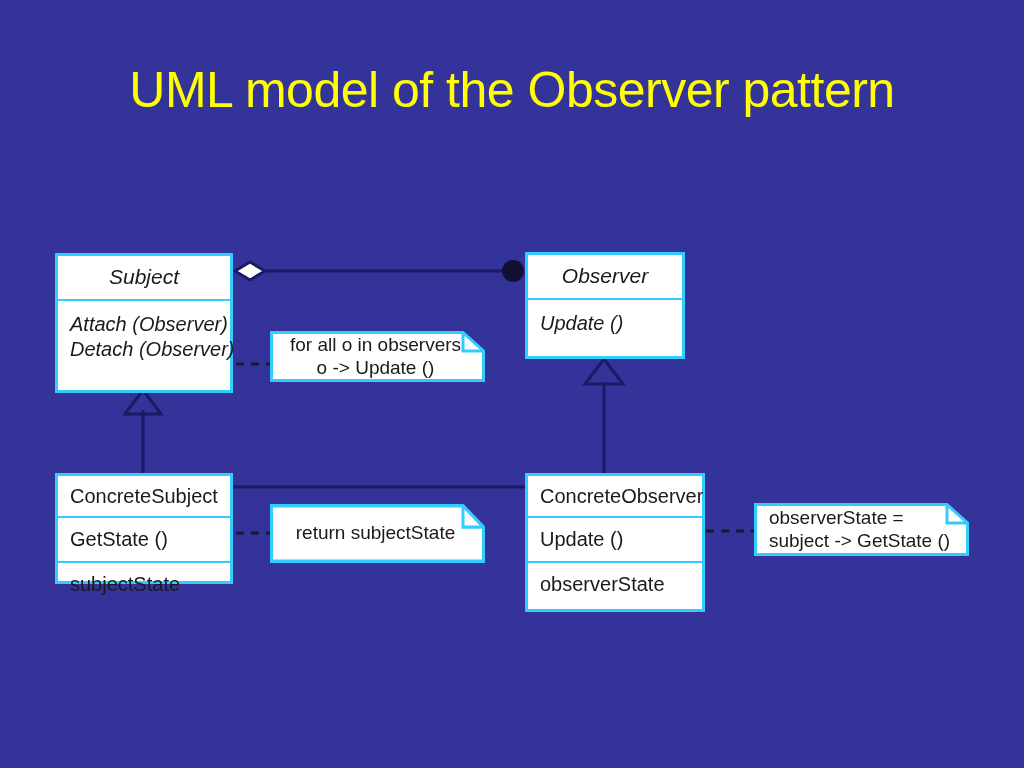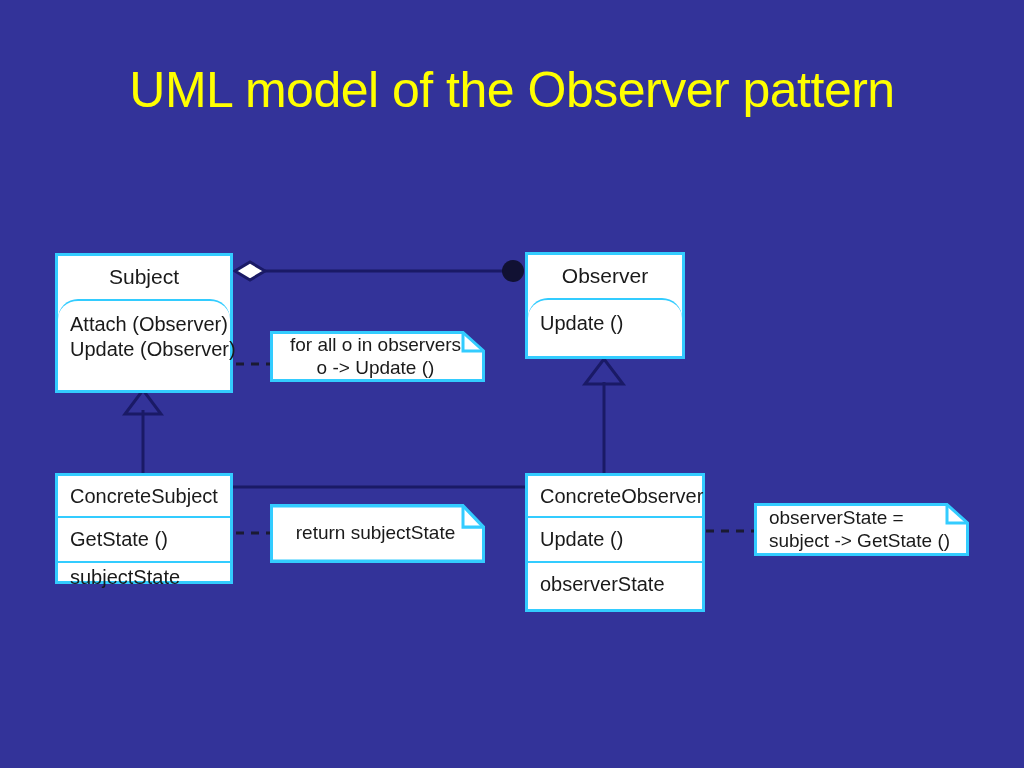--- a/index.html
+++ b/index.html
@@ -70,21 +70,21 @@
     padding-top: 8px;
     padding-bottom: 9px;
   }
   .compartment-list {
     font-size: 20px;
     line-height: 1.22;
     text-align: left;
   }
   .abstract .compartment-name,
   .abstract .compartment-list {
-    border-radius: 20px;
+    font-style: italic;
   }
   .compartment-list .member {
     white-space: nowrap;
   }
   .pad-mid {
     padding-top: 11px;
     padding-bottom: 12px;
   }
 
   
@@ -148,37 +148,37 @@
 
     <line x1="146" y1="364" x2="272" y2="364" stroke="#1a1a33" stroke-width="3" stroke-dasharray="8,7"></line>
     <line x1="176" y1="533" x2="272" y2="533" stroke="#1a1a33" stroke-width="3" stroke-dasharray="8,7"></line>
     <line x1="646" y1="531" x2="756" y2="531" stroke="#1a1a33" stroke-width="3" stroke-dasharray="8,7"></line>
   </svg>
 
   <div class="uml-class abstract" style="left:55px; top:253px; width:178px; height:140px;">
     <div class="uml-compartment compartment-name">Subject</div>
     <div class="uml-compartment compartment-list pad-mid">
       <div class="member">Attach (Observer)</div>
-      <div class="member">Update (Observer)</div>
+      <div class="member">Detach (Observer)</div>
     </div>
   </div>
 
   <div class="uml-class abstract" style="left:525px; top:252px; width:160px; height:107px;">
     <div class="uml-compartment compartment-name">Observer</div>
     <div class="uml-compartment compartment-list pad-mid">
       <div class="member">Update ()</div>
     </div>
   </div>
 
   <div class="uml-class" style="left:55px; top:473px; width:178px; height:111px;">
     <div class="uml-compartment compartment-list" style="padding-top:8px;padding-bottom:8px;">ConcreteSubject</div>
     <div class="uml-compartment compartment-list" style="padding-top:9px;padding-bottom:9px;padding-left:12px;">
       <div class="member">GetState ()</div>
     </div>
-    <div class="uml-compartment compartment-list" style="padding-top:2px;padding-bottom:9px;">
+    <div class="uml-compartment compartment-list" style="padding-top:9px;padding-bottom:9px;">
       <div class="member">subjectState</div>
     </div>
   </div>
 
   <div class="uml-class" style="left:525px; top:473px; width:180px; height:139px;">
     <div class="uml-compartment compartment-list" style="padding-top:8px;padding-bottom:8px;">ConcreteObserver</div>
     <div class="uml-compartment compartment-list" style="padding-top:9px;padding-bottom:9px;">
       <div class="member">Update ()</div>
     </div>
     <div class="uml-compartment compartment-list" style="padding-top:9px;padding-bottom:9px;">

